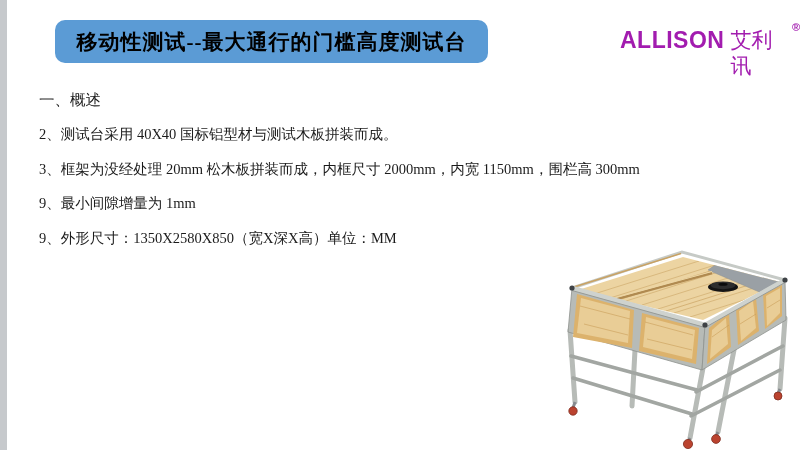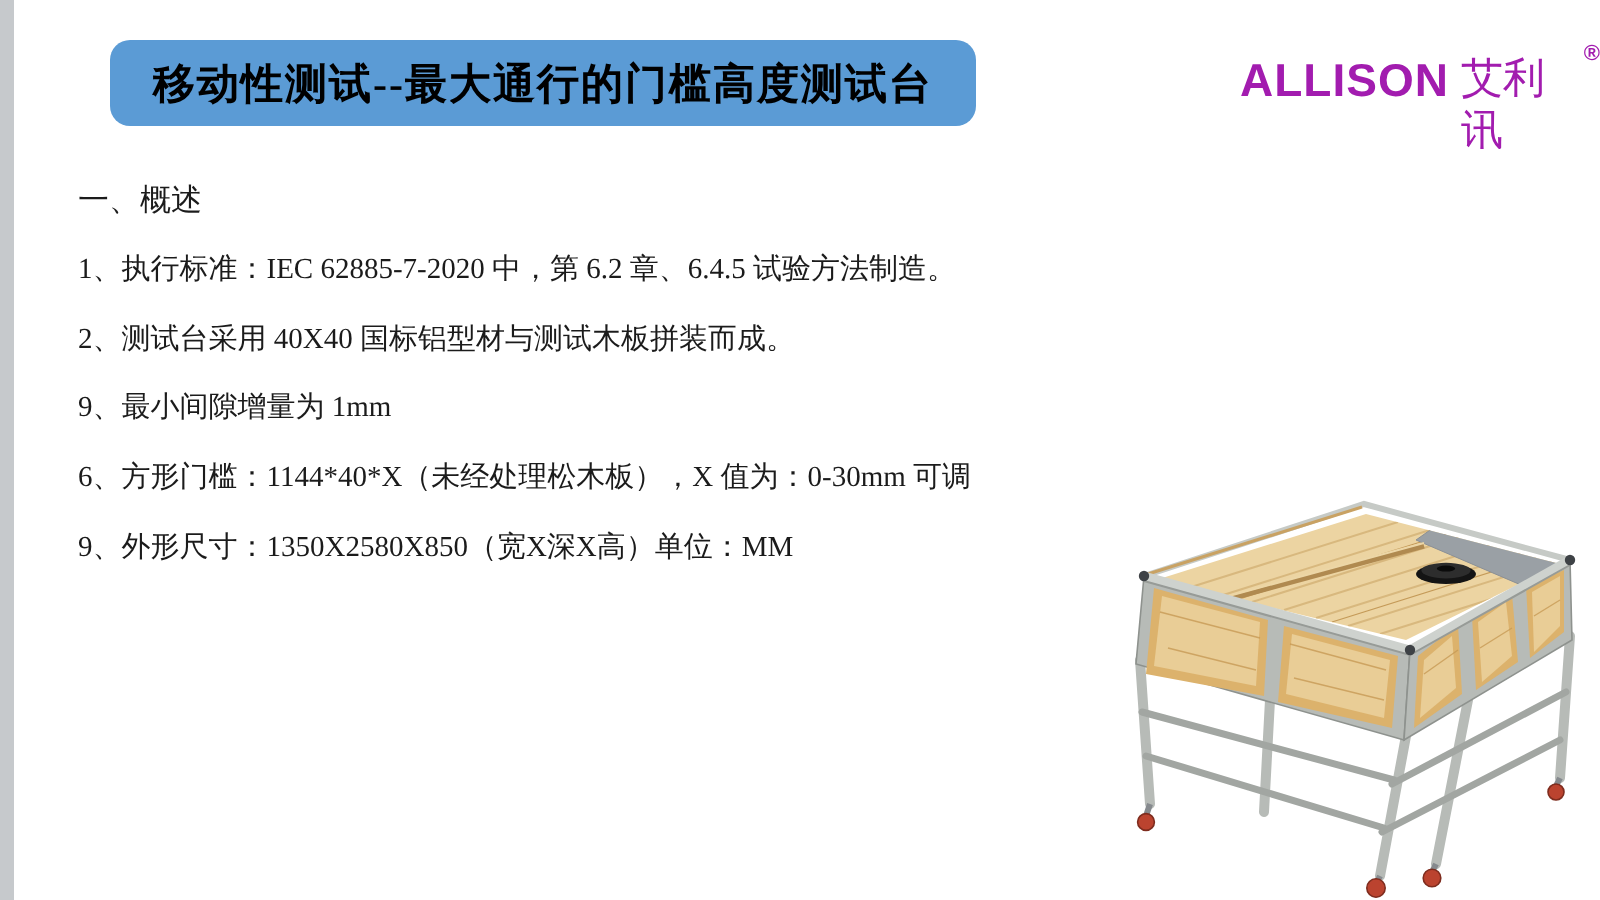--- a/index.html
+++ b/index.html
@@ -35,24 +35,23 @@
   </div>
 
   <div class="logo" style="color: #a21caf;">
     <span class="logo-latin">ALLISON</span>
     <span class="logo-cn">艾利讯</span>
     <span class="logo-reg">®</span>
   </div>
 
   <div class="content">
     <div class="heading">一、概述</div>
-    <div class="line">1、执行标准：IEC 62885-7-2020 中，第 6.2 章、6.4.5 试验方法制造。</div>
     <div class="line">2、测试台采用 40X40 国标铝型材与测试木板拼装而成。</div>
+    <div class="line">3、框架为没经处理 20mm 松木板拼装而成，内框尺寸 2000mm，内宽 1150mm，围栏高 300mm</div>
     <div class="line">9、最小间隙增量为 1mm</div>
-    <div class="line">6、方形门槛：1144*40*X（未经处理松木板），X 值为：0-30mm 可调</div>
     <div class="line">9、外形尺寸：1350X2580X850（宽X深X高）单位：MM</div>
   </div>
 
   <div class="photo">
     <svg viewBox="0 0 260 210">
 
       <path fill="none" stroke-width="5" stroke-linecap="round" d="M30,90 L35,162 M163,128 L150,198 M194,110 L178,192 M245,78 L240,149 M95,110 L92,166" stroke="#b7bbb7"></path>
 
       <path fill="none" stroke-width="3.5" stroke-linecap="round" d="M31,116 L157,150 M33,138 L152,174 M156,152 L243,106 M151,176 L240,130" stroke="#a2a6a2"></path>
 

